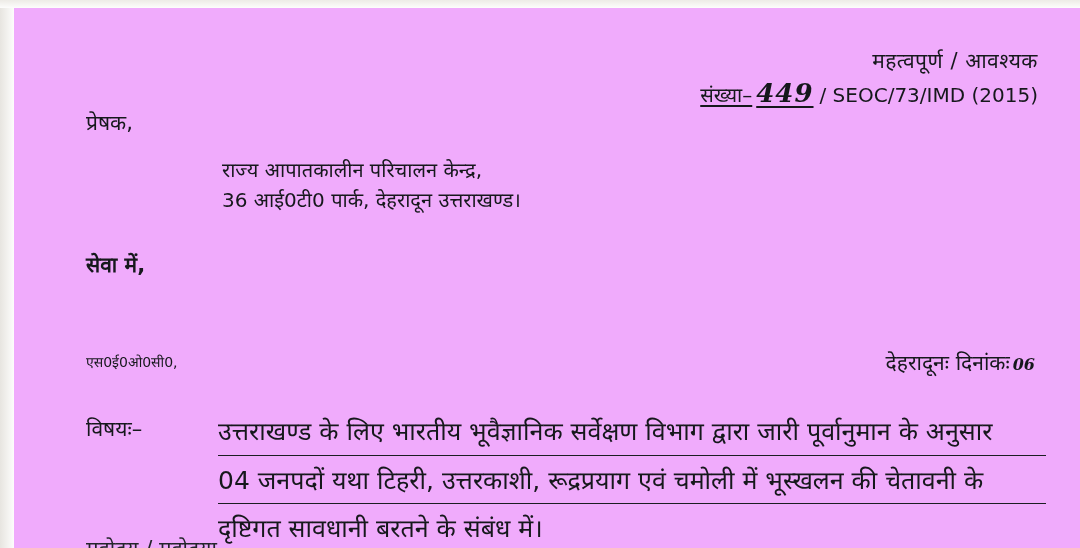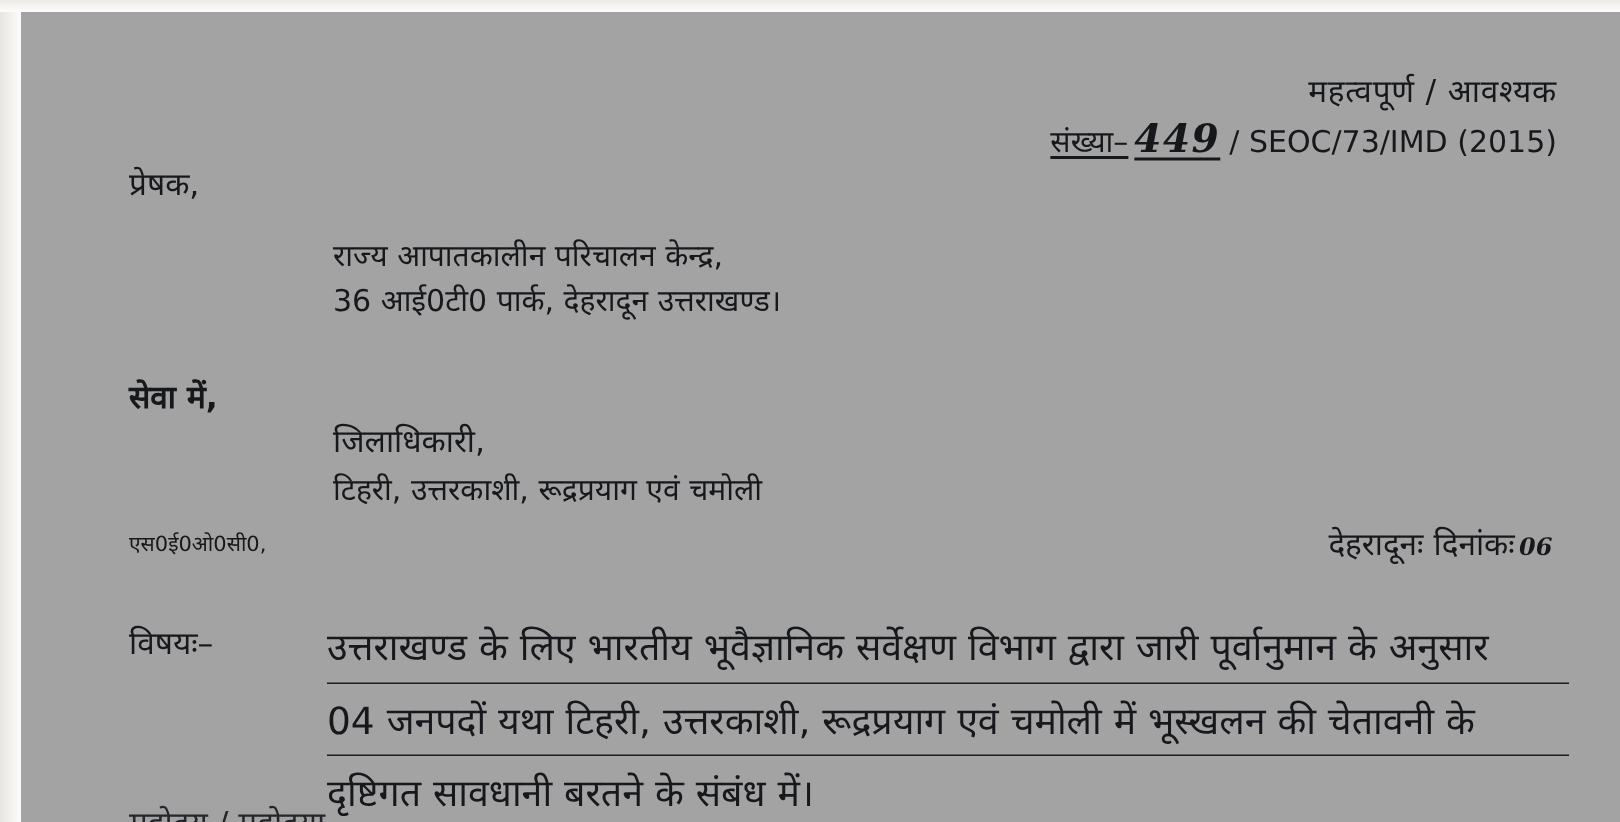--- a/index.html
+++ b/index.html
@@ -12,21 +12,21 @@
     background: #ffffff;
     font-family: "DejaVu Sans", sans-serif;
     color: #16181c;
     overflow: hidden;
     position: relative;
   }
   .page {
     position: relative;
     width: 1080px;
     height: 548px;
-    background: #a3a3a3;
+    background: #f0abfc;
   }
   
   .scan-edge-left {
     position: absolute;
     left: 0;
     top: 0;
     width: 14px;
     height: 548px;
     background: linear-gradient(to right, #e7e5e0, #fdfdfc);
   }
@@ -181,24 +181,20 @@
 
   <div class="abs presak">प्रेषक,</div>
 
   <div class="abs from-block">
     <div class="from-line2">राज्य आपातकालीन परिचालन केन्द्र,</div>
     <div class="from-line3">36 आई0टी0 पार्क, देहरादून उत्तराखण्ड।</div>
   </div>
 
   <div class="abs sewa-mein">सेवा में,</div>
 
-  <div class="abs to-block">
-    <div>जिलाधिकारी,</div>
-    <div class="to-line2">टिहरी, उत्तरकाशी, रूद्रप्रयाग एवं चमोली</div>
-  </div>
 
   <div class="abs soeoc">एस0ई0ओ0सी0,</div>
 
   <div class="abs date-line">
     <span>देहरादूनः</span>&nbsp;<span>दिनांकः</span><span class="date-hand">06</span>
   </div>
 
   <div class="abs vishay-label">विषयः–</div>
 
   <div class="abs vishay-body">

